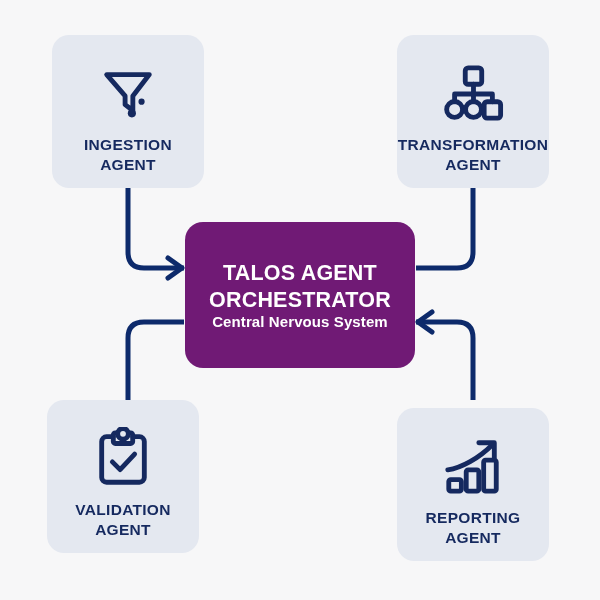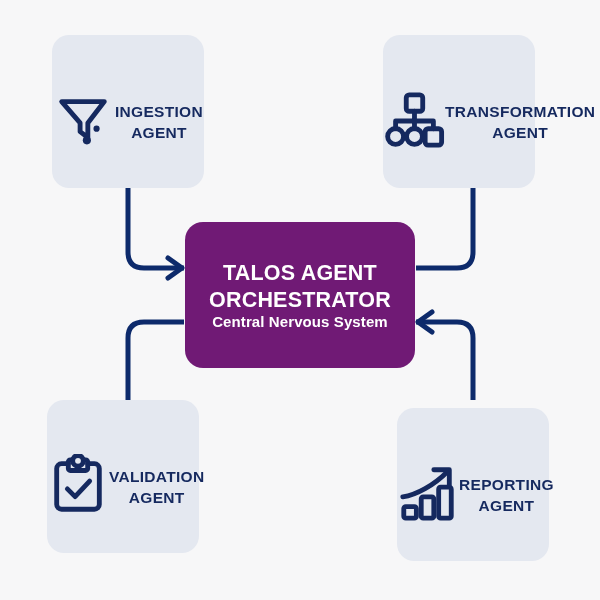--- a/index.html
+++ b/index.html
@@ -25,28 +25,28 @@
     width: 600px;
     height: 600px;
   }
   .agent-card {
     position: absolute;
     width: 152px;
     height: 153px;
     background: #e4e8f0;
     border-radius: 17px;
     display: flex;
-    flex-direction: row;
+    flex-direction: column;
     align-items: center;
     justify-content: flex-start;
     box-sizing: border-box;
     padding-top: 22px;
   }
   .card-tl { left: 52px;  top: 35px; }
-  .card-tr { left: 383px; top: 35px; }
+  .card-tr { left: 397px; top: 35px; }
   .card-bl { left: 47px;  top: 400px; }
   .card-br { left: 397px; top: 408px; }
 
   .agent-icon {
     width: 72px;
     height: 72px;
     display: flex;
     align-items: center;
     justify-content: center;
     margin-bottom: 6px;

